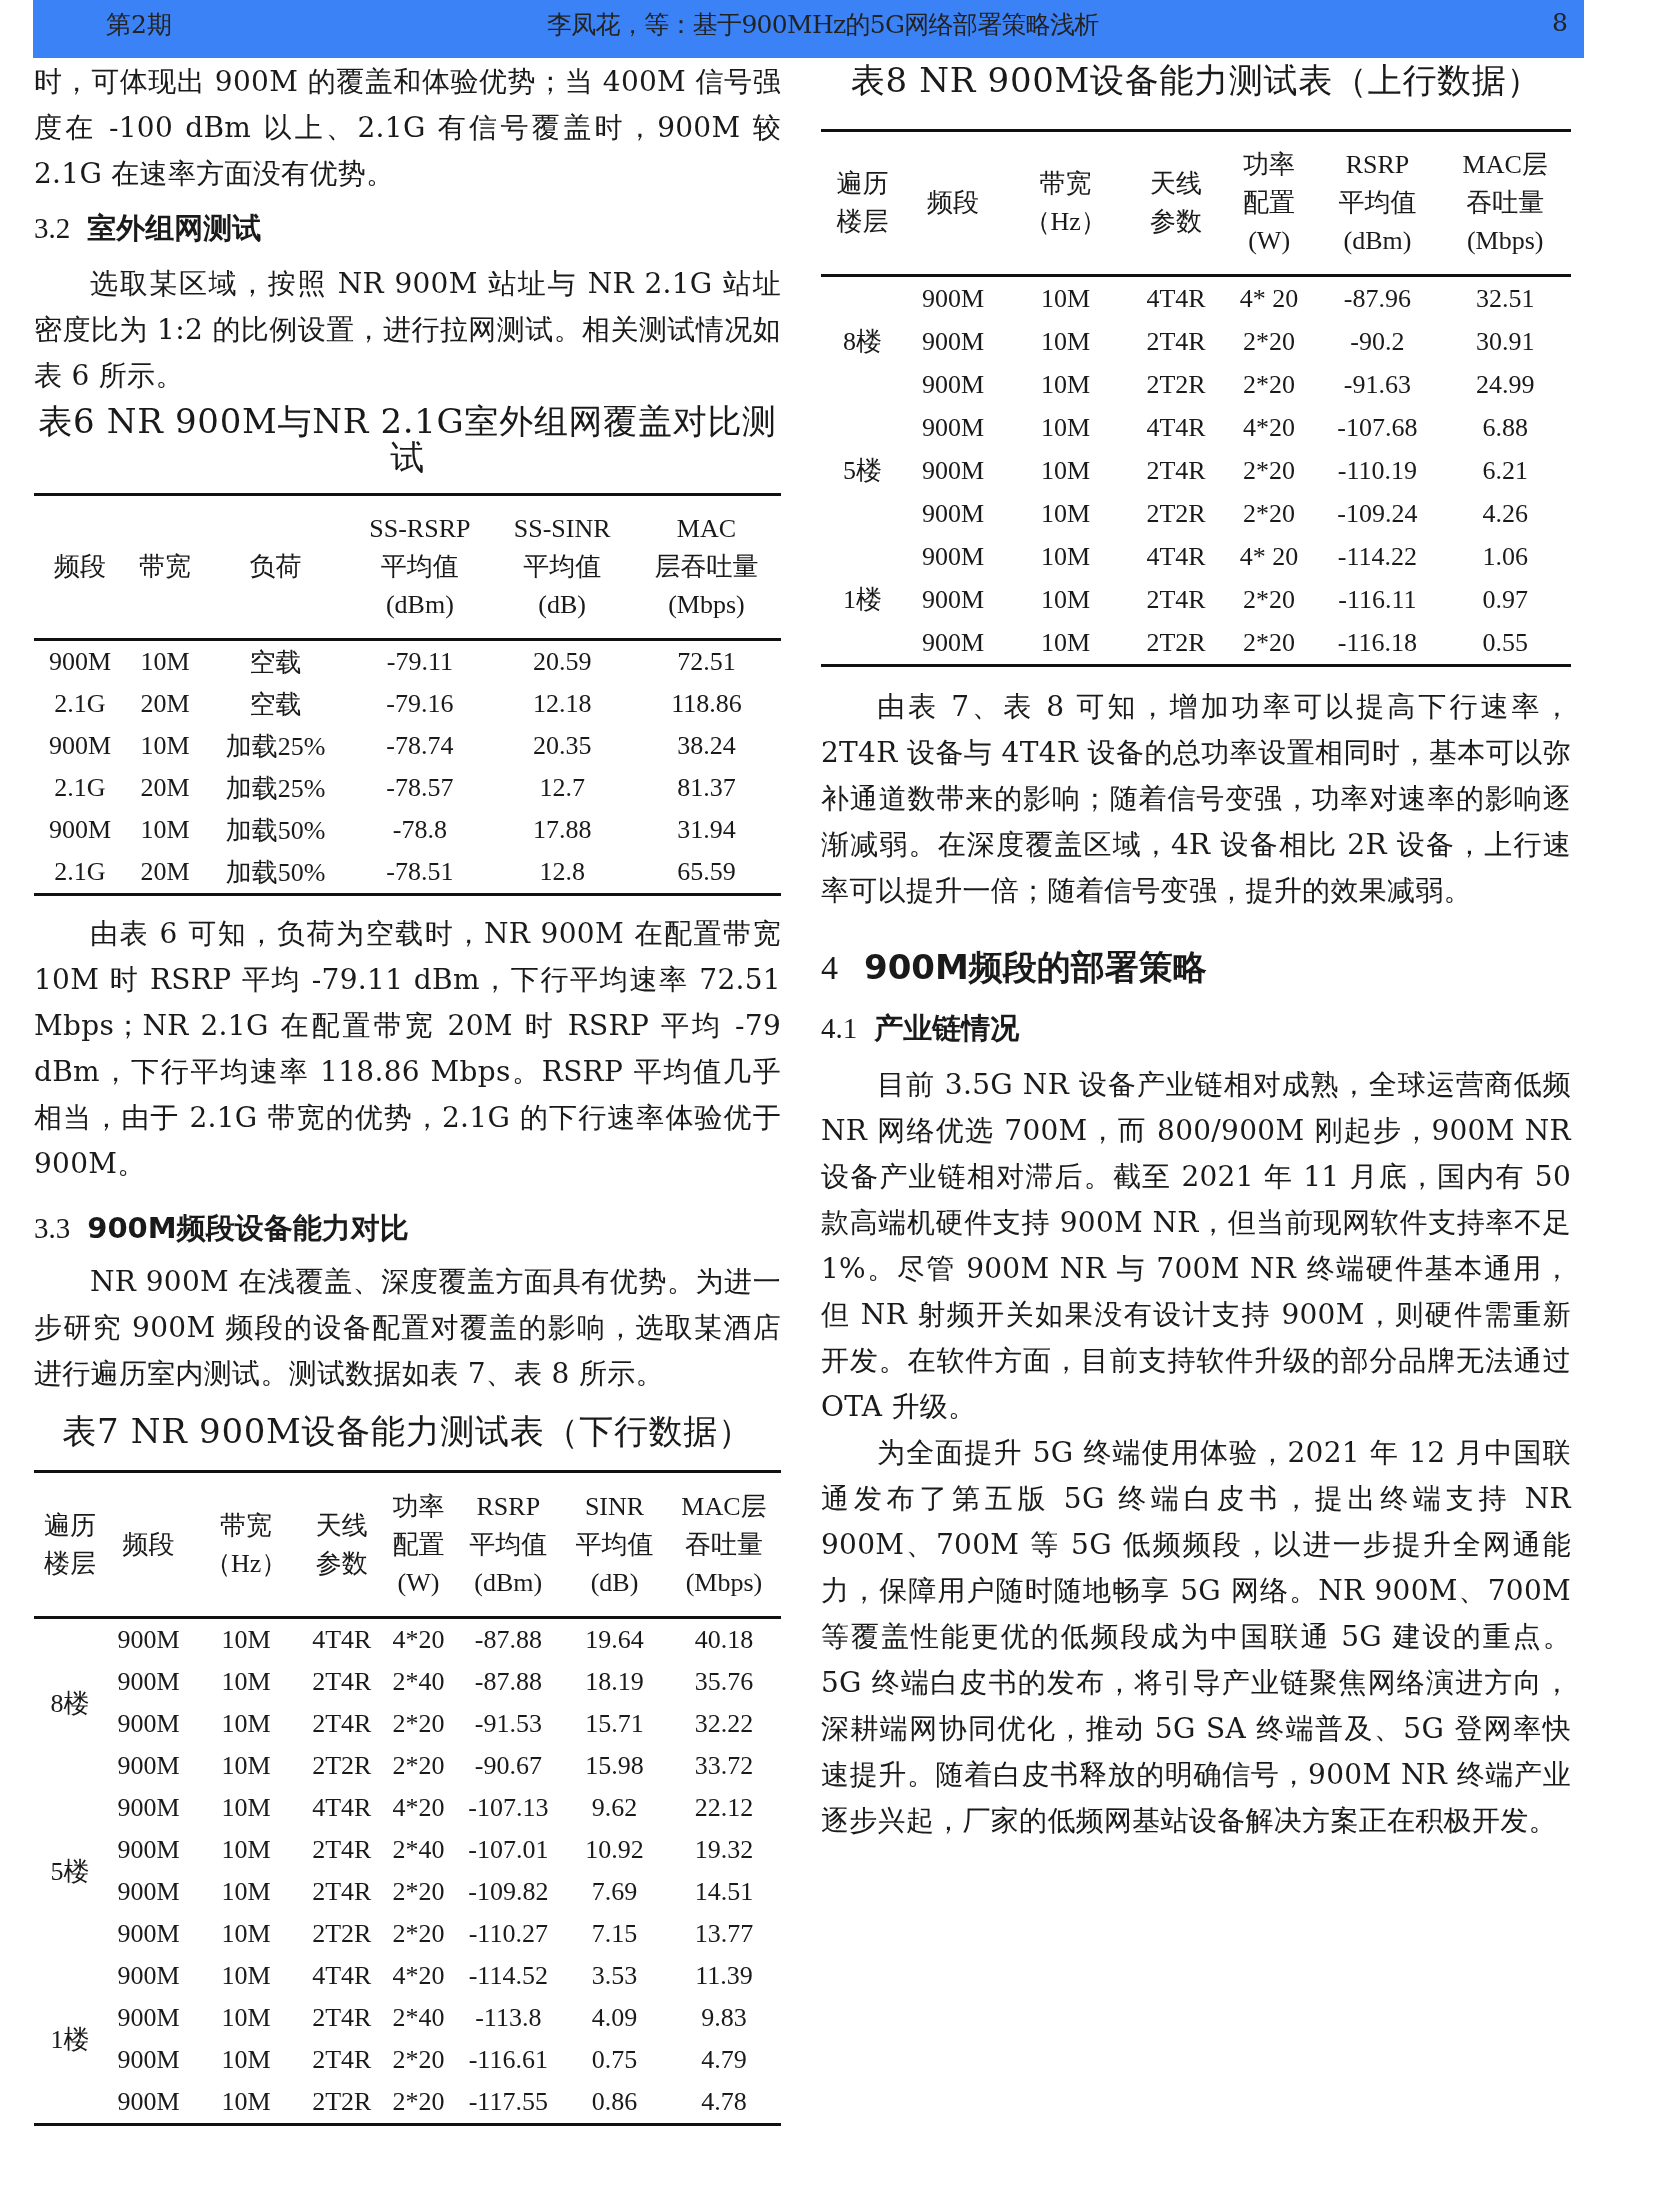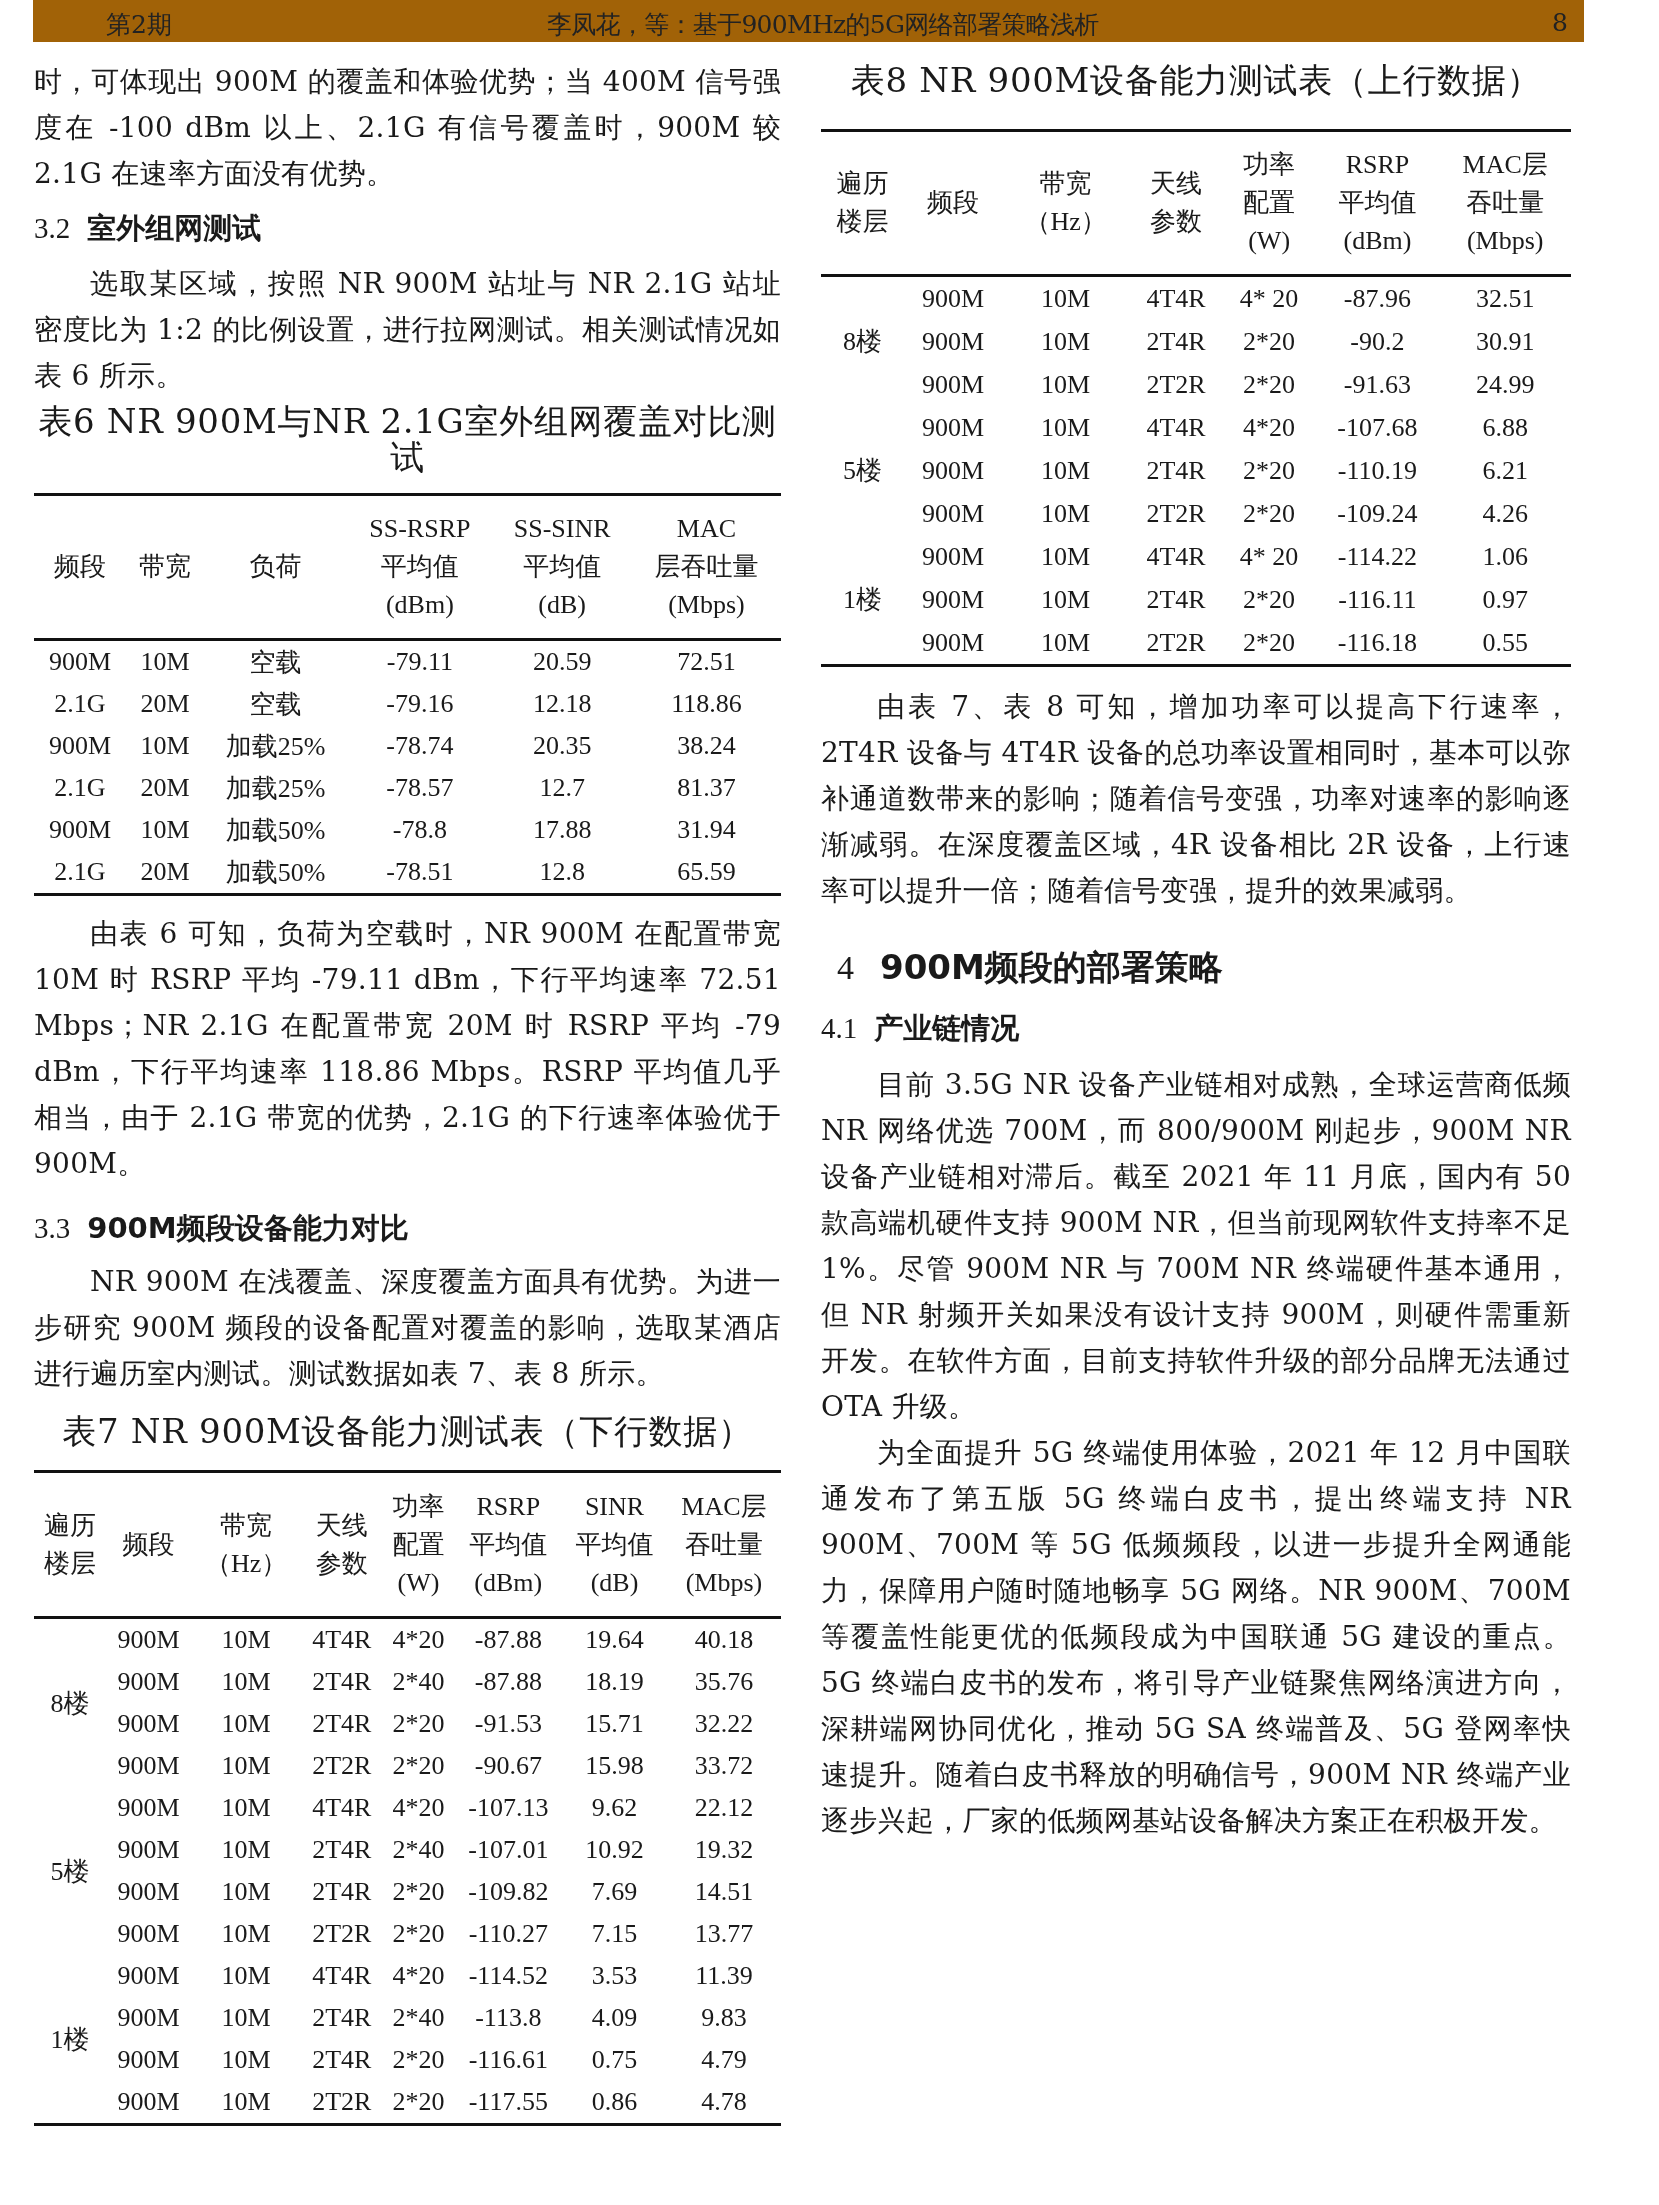--- a/index.html
+++ b/index.html
@@ -1,22 +1,22 @@
 <!DOCTYPE html>
 <html style="font-size:10.4px"><head>
 <meta charset="utf-8">
 <style>
   html, body { margin: 0; padding: 0; background: #ffffff; }
   body {
     width: 1659px; height: 2205px; position: relative; overflow: hidden;
     font-family: "DejaVu Serif", "Liberation Serif", serif; color: #1a1a1a;
   }
   .header-bar {
-    position: absolute; left: 33px; top: 0; width: 1551px; height: 42px;
-    background: #a16207; display: flex; align-items: center;
+    position: absolute; left: 33px; top: 0; width: 1551px; height: 58px;
+    background: #3b82f6; display: flex; align-items: center;
     font-size: 25px; color: #222;
   }
   .header-bar .issue { position: absolute; left: 73px; top: 7.8px; }
   .header-bar .running-title { position: absolute; left: 514px; top: 7.8px; letter-spacing: -0.7px; }
   .header-bar .page-no { position: absolute; left: 1519px; top: 7.8px; }
 
   .col { position: absolute; top: 59px; }
   .col-left { left: 34px; width: 747px; }
   .col-right { left: 821px; width: 750px; }
 
@@ -25,21 +25,21 @@
     text-align-last: left; letter-spacing: 0.3px;
   }
   p.indent { text-indent: 56px; }
 
   h2.sec {
     margin: 0; font-family: "DejaVu Sans", "Liberation Sans", sans-serif;
     font-weight: bold; font-size: 29px; line-height: 39px;
   }
   h2.sec .num { font-family: "Liberation Serif", serif; font-weight: normal; margin-right: 17px; }
   h1.chap {
-    margin: 16px; font-family: "DejaVu Sans", "Liberation Sans", sans-serif;
+    margin: 0; font-family: "DejaVu Sans", "Liberation Sans", sans-serif;
     font-weight: bold; font-size: 34px; line-height: 46px;
   }
   h1.chap .num { font-family: "Liberation Serif", serif; font-weight: normal; margin-right: 26px; }
 
   .caption {
     text-align: center; font-size: 34px; line-height: 36px; margin: 0;
     font-family: "DejaVu Serif", serif; letter-spacing: 0.7px;
   }
 
   table.tbl {

